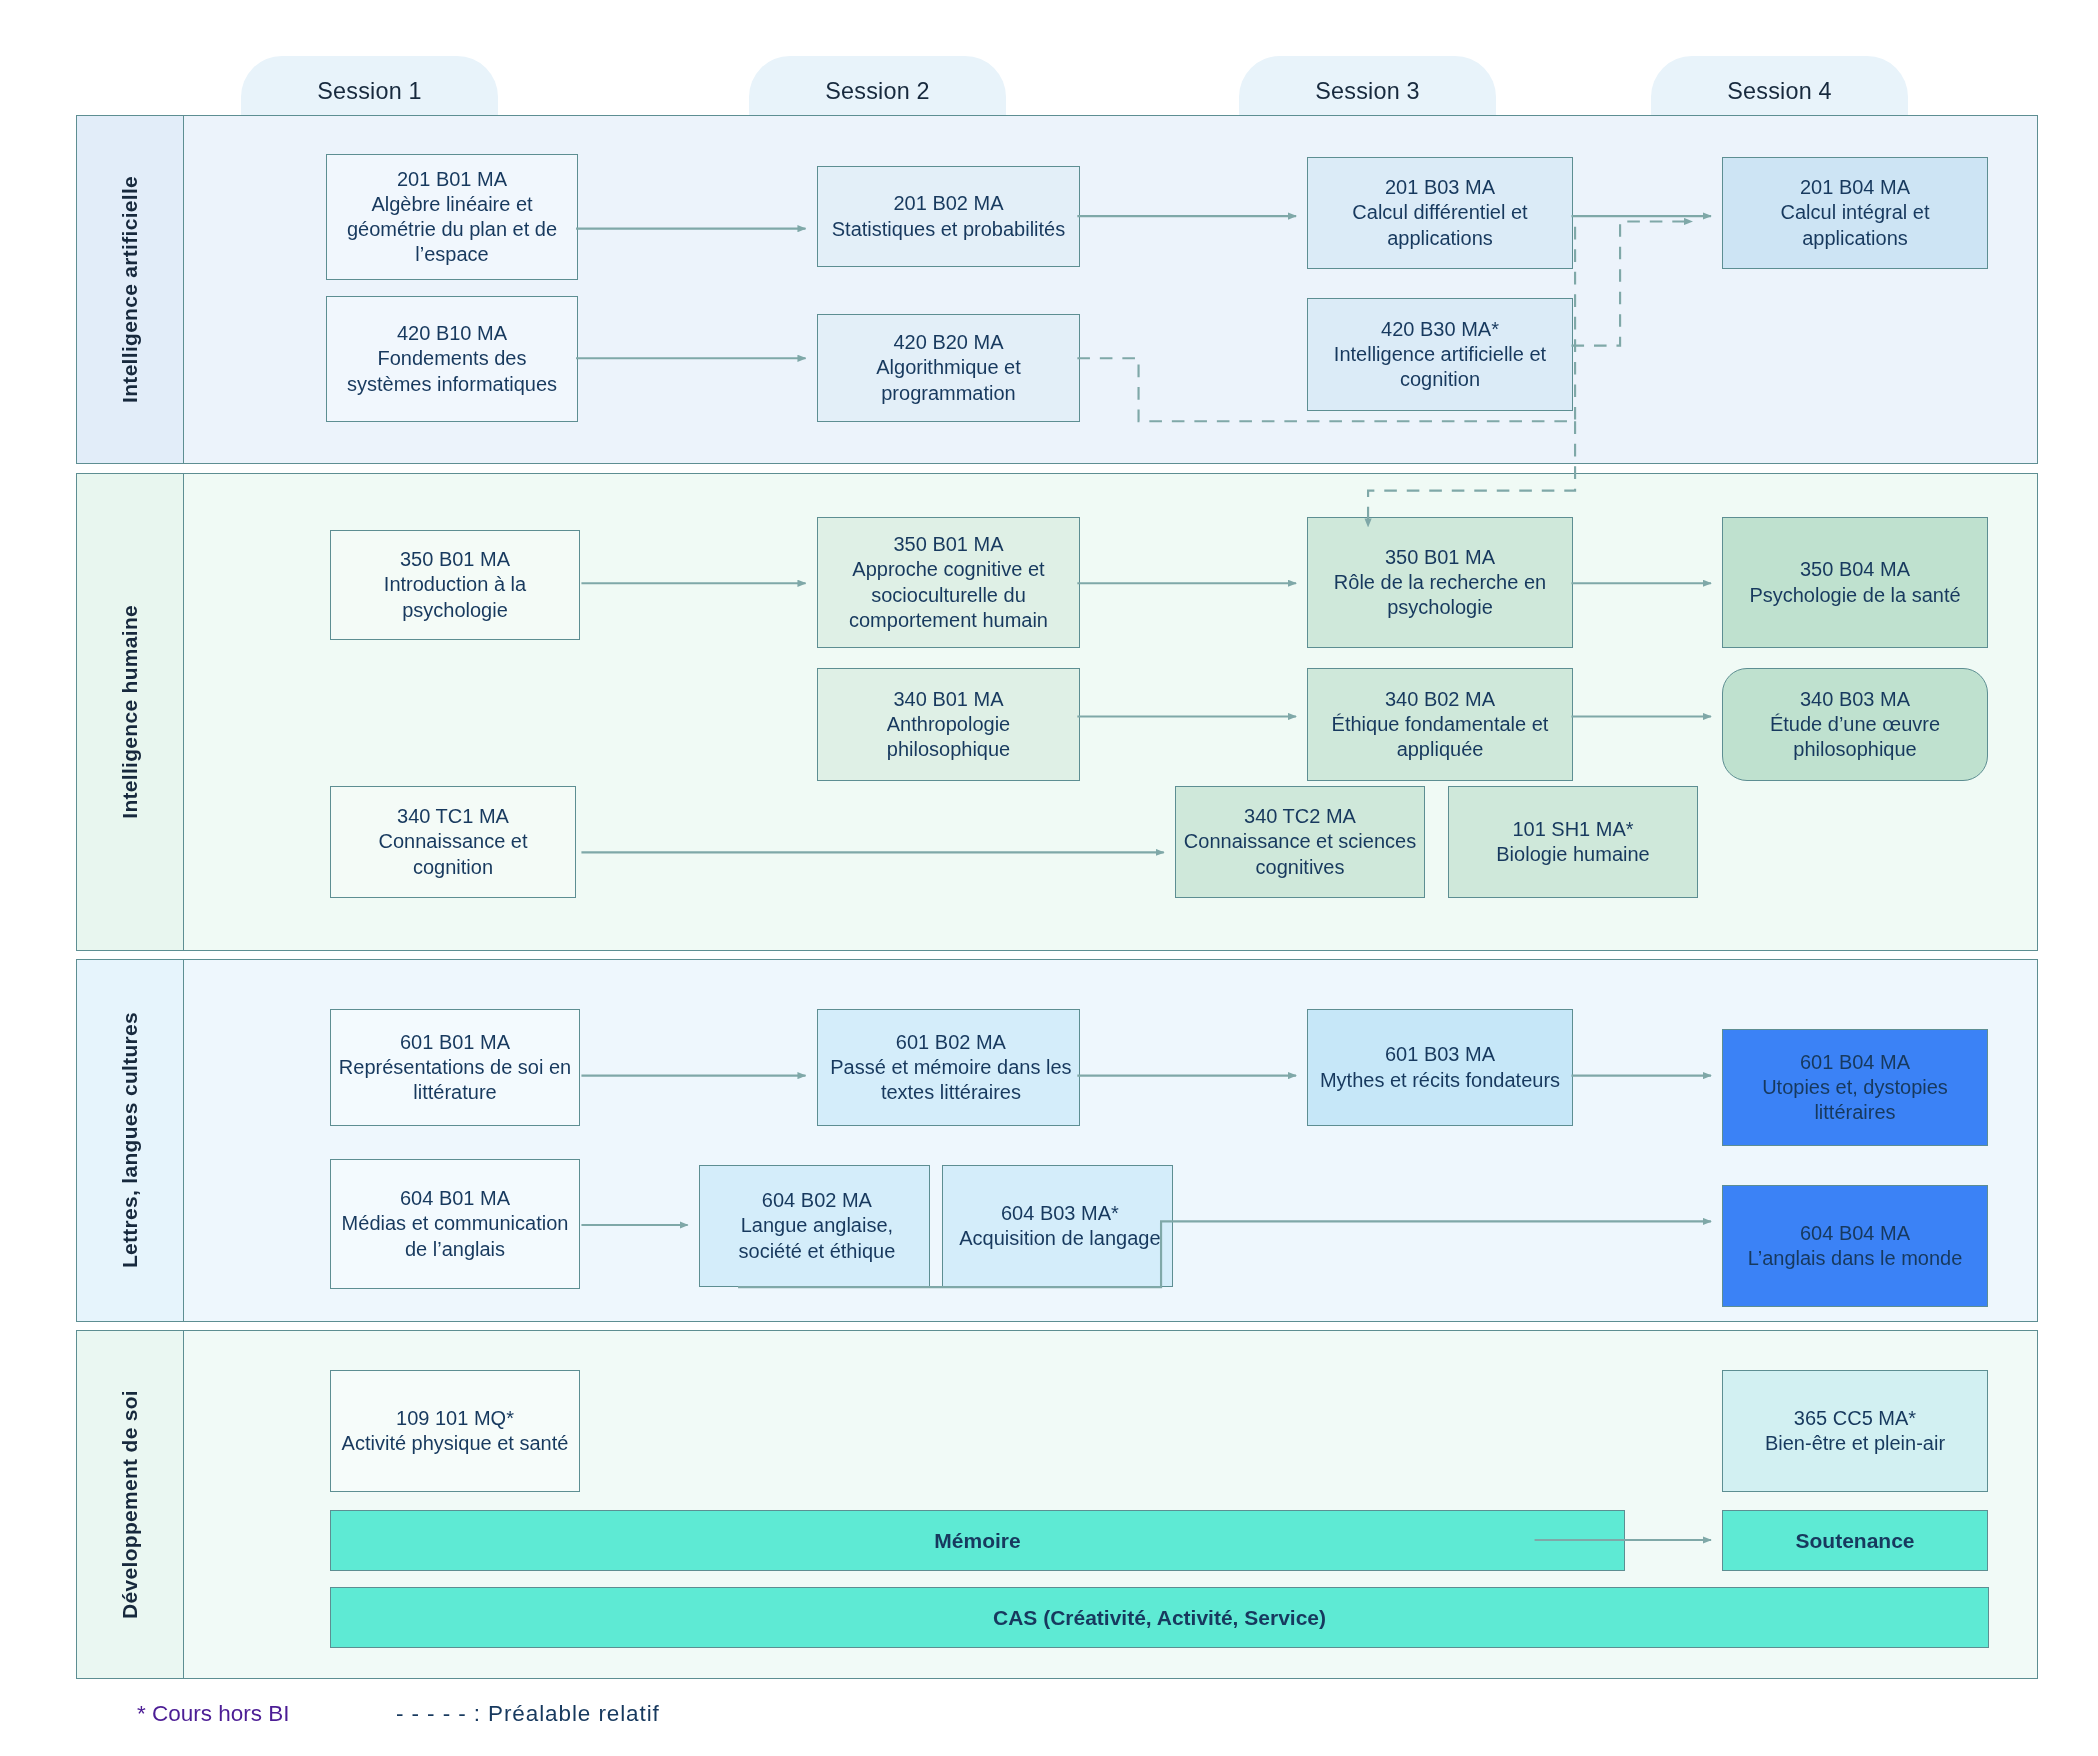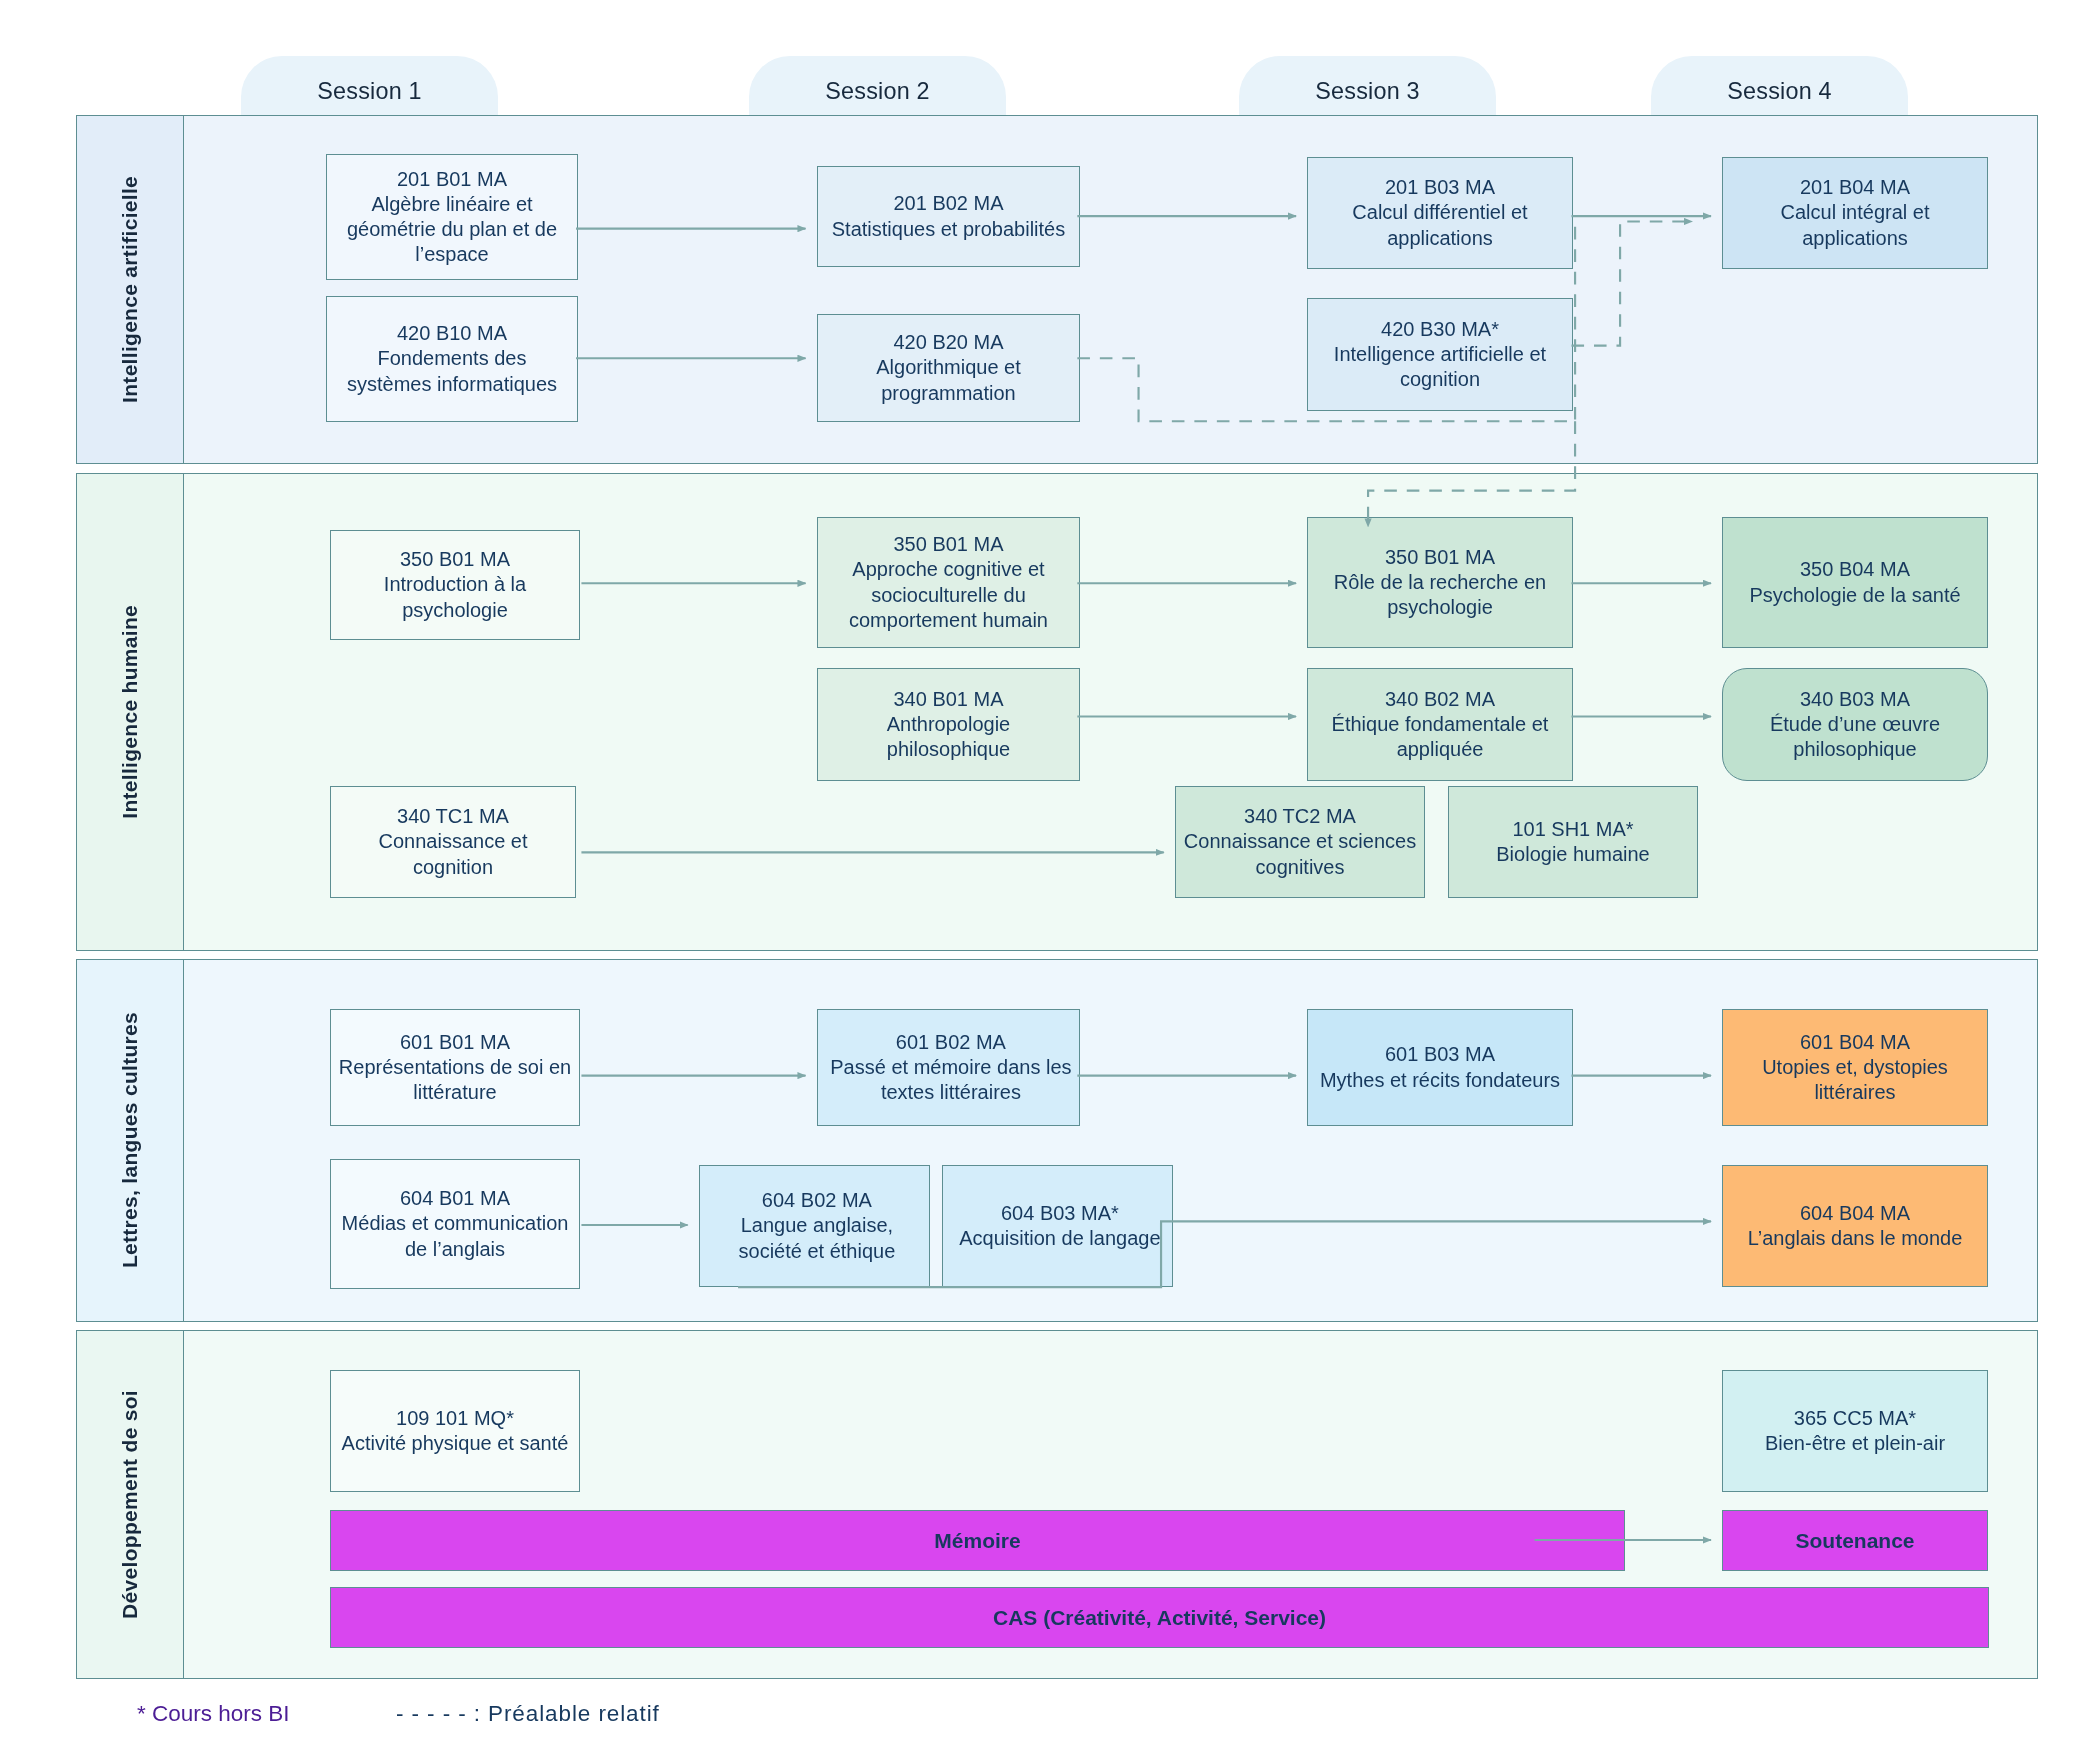--- a/index.html
+++ b/index.html
@@ -67,25 +67,25 @@
   .f-ai4{background:#cde4f4;}
 
   .f-ih1{background:#f4fbf7;}
   .f-ih2{background:#dff0e6;}
   .f-ih3{background:#cfe8da;}
   .f-ih4{background:#bfe1cf;}
 
   .f-ll1{background:#f3fafe;}
   .f-ll2{background:#d4edfa;padding-left:12px;}
   .f-ll3{background:#c6e7f8;}
-  .f-ll4{background:#fdba74;}
+  .f-ll4{background:#3b82f6;margin-top:20px;}
 
   .f-ds1{background:#f6fcfa;}
   .f-ds4{background:#d2f0f2;}
-  .f-wide{background:#d946ef;}
+  .f-wide{background:#5eead4;}
 
   .wide-bar{
     border:1.4px solid #5d8e92;
     display:flex;align-items:center;justify-content:center;
     font-size:21px;font-weight:bold;color:#17395e;
   }
 
   
   .conn-svg{position:absolute;left:0;top:0;pointer-events:none;}
 

